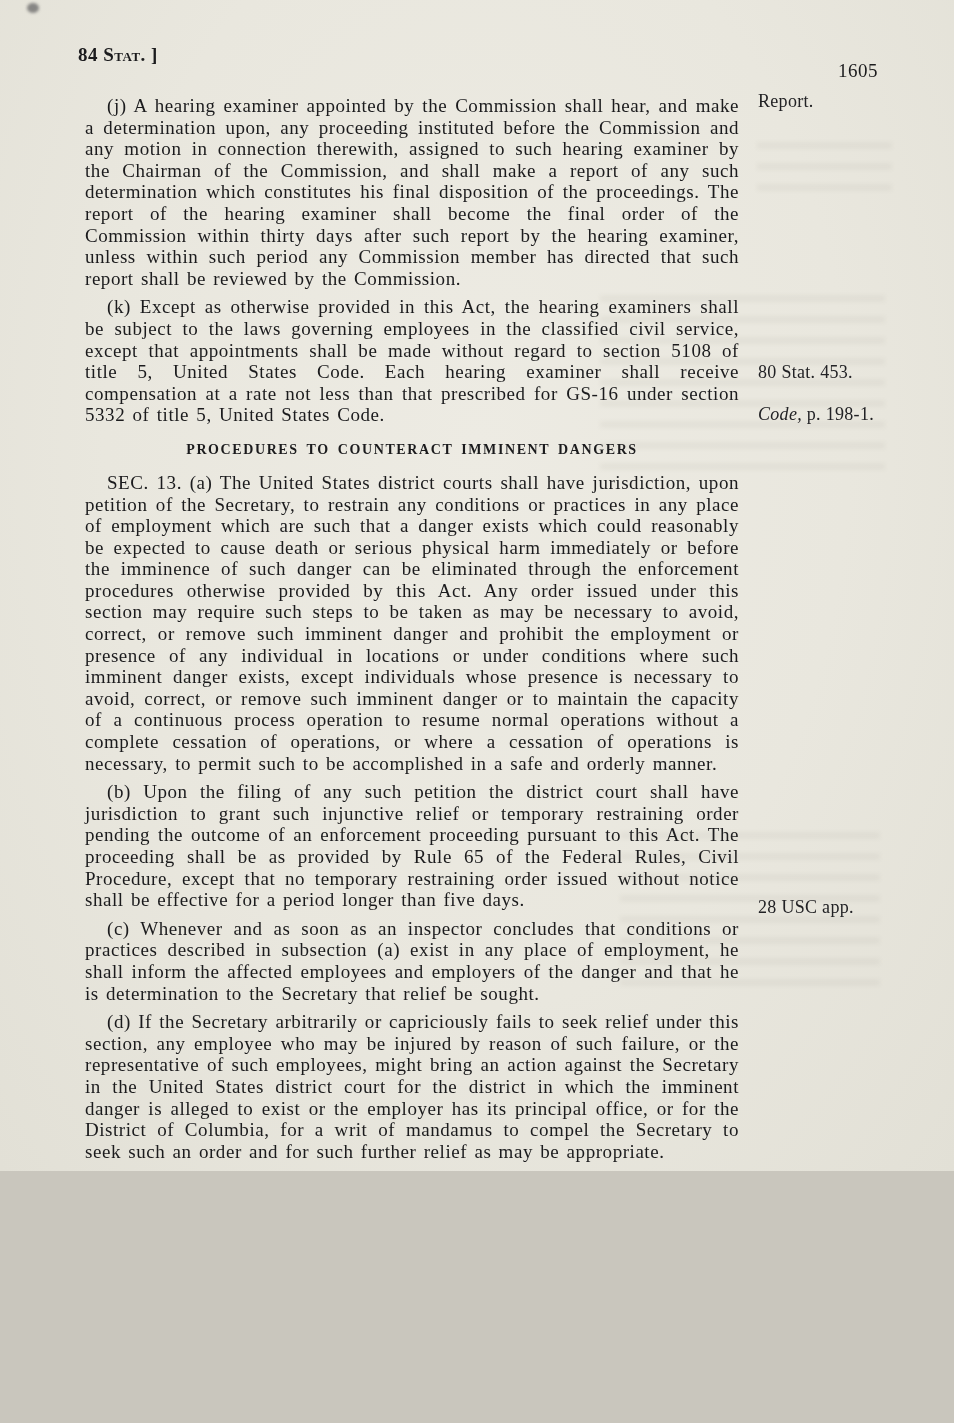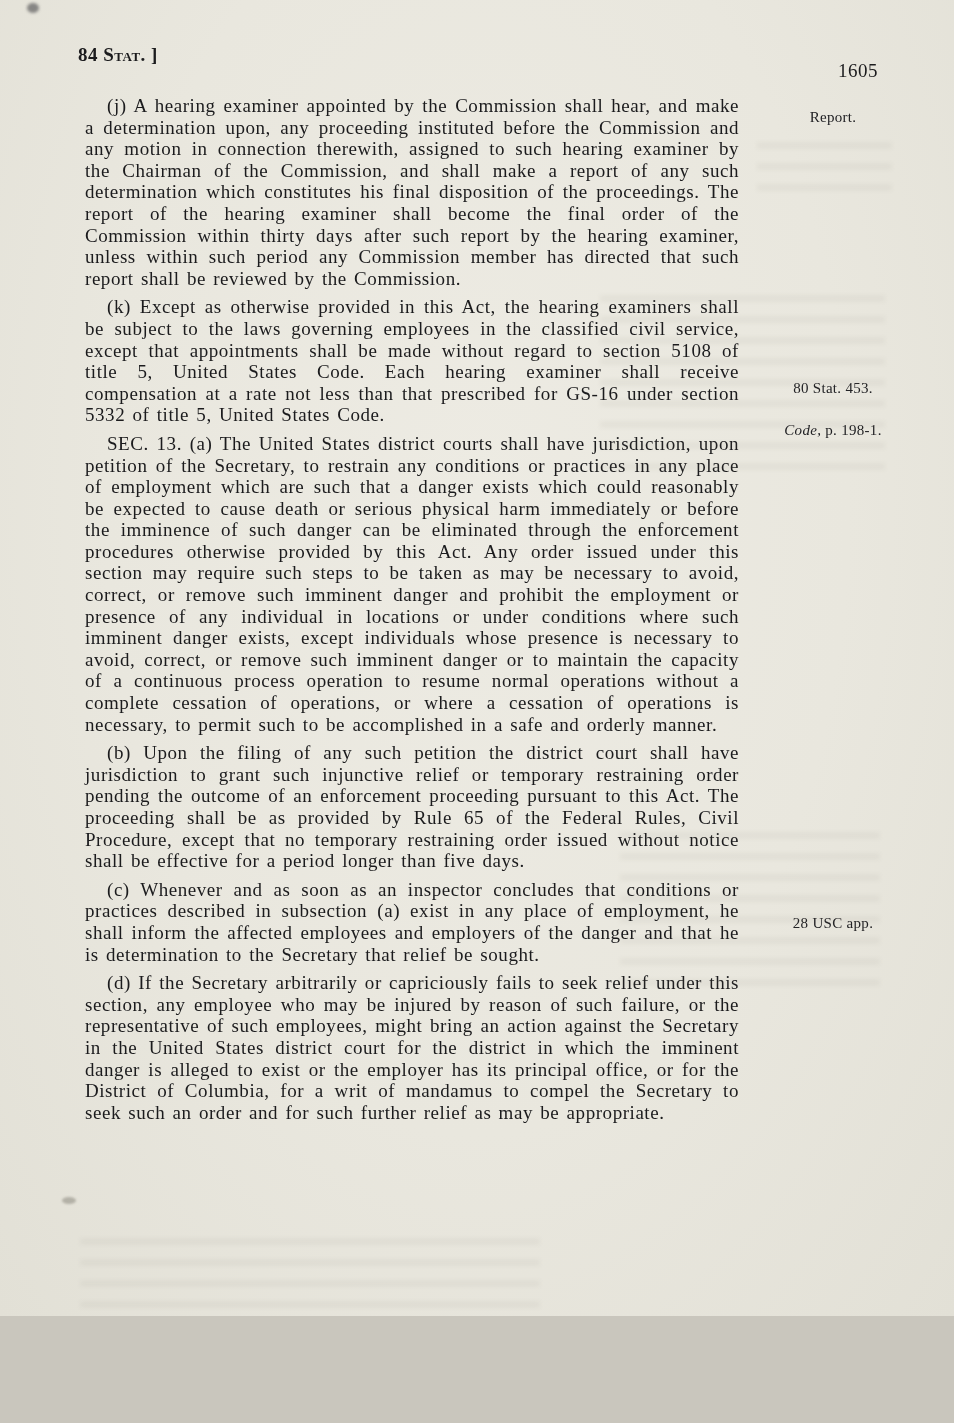--- a/index.html
+++ b/index.html
@@ -3,21 +3,21 @@
 <meta charset="utf-8">
 <style>
   html, body {
     margin: 0;
     padding: 0;
     background: #c9c6bd;
   }
   .page {
     position: relative;
     width: 954px;
-    height: 1316px;
+    height: 1171px;
     margin: 0 auto;
     background: radial-gradient(ellipse at 50% 38%, #edebe3 0%, #e9e7de 55%, #e2e0d6 100%);
     overflow: hidden;
     font-family: "Liberation Serif", serif;
     color: #1b1b1d;
   }
 
   
   .pageheader {
     position: absolute;
@@ -76,26 +76,25 @@
     letter-spacing: 1.6px;
     word-spacing: 3px;
     line-height: 18px;
   }
 
   
   .note {
     position: absolute;
     left: 758px;
     width: 150px;
-    font-size: 15px;
+    font-size: 18px;
     line-height: 16px;
     letter-spacing: 0.3px;
-    text-align: center;
+    text-align: left;
     color: #222225;
-    margin-top: 16px;
   }
   .note-report { top: 93px; }
   .note-stat   { top: 364px; }
   .note-ante   { top: 406px; }
   .note-usc    { top: 899px; }
   .note em { font-style: italic; }
 
   
   .ghost {
     position: absolute;
@@ -143,20 +142,21 @@
 <div class="page">
 
   <header class="pageheader">
     <span class="hdr-left">84 Stat. ]</span>
     <span class="hdr-right">1605</span>
   </header>
 
   <main class="body-col">
     <p class="para">(j) A hearing examiner appointed by the Commission shall hear, and make a determination upon, any proceeding instituted before the Commission and any motion in connection therewith, assigned to such hearing examiner by the Chairman of the Commission, and shall make a report of any such determination which constitutes his final disposition of the proceedings. The report of the hearing examiner shall become the final order of the Commission within thirty days after such report by the hearing examiner, unless within such period any Commission member has directed that such report shall be reviewed by the Commission.</p>
     <p class="para">(k) Except as otherwise provided in this Act, the hearing examiners shall be subject to the laws governing employees in the classified civil service, except that appointments shall be made without regard to section 5108 of title 5, United States Code. Each hearing examiner shall receive compensation at a rate not less than that prescribed for GS-16 under section 5332 of title 5, United States Code.</p>
+    <h2 class="sec-heading">PROCEDURES TO COUNTERACT IMMINENT DANGERS</h2>
     <p class="para">SEC. 13. (a) The United States district courts shall have jurisdiction, upon petition of the Secretary, to restrain any conditions or practices in any place of employment which are such that a danger exists which could reasonably be expected to cause death or serious physical harm immediately or before the imminence of such danger can be eliminated through the enforcement procedures otherwise provided by this Act. Any order issued under this section may require such steps to be taken as may be necessary to avoid, correct, or remove such imminent danger and prohibit the employment or presence of any individual in locations or under conditions where such imminent danger exists, except individuals whose presence is necessary to avoid, correct, or remove such imminent danger or to maintain the capacity of a continuous process operation to resume normal operations without a complete cessation of operations, or where a cessation of operations is necessary, to permit such to be accomplished in a safe and orderly manner.</p>
     <p class="para">(b) Upon the filing of any such petition the district court shall have jurisdiction to grant such injunctive relief or temporary restraining order pending the outcome of an enforcement proceeding pursuant to this Act. The proceeding shall be as provided by Rule 65 of the Federal Rules, Civil Procedure, except that no temporary restraining order issued without notice shall be effective for a period longer than five days.</p>
     <p class="para">(c) Whenever and as soon as an inspector concludes that conditions or practices described in subsection (a) exist in any place of employment, he shall inform the affected employees and employers of the danger and that he is determination to the Secretary that relief be sought.</p>
     <p class="para">(d) If the Secretary arbitrarily or capriciously fails to seek relief under this section, any employee who may be injured by reason of such failure, or the representative of such employees, might bring an action against the Secretary in the United States district court for the district in which the imminent danger is alleged to exist or the employer has its principal office, or for the District of Columbia, for a writ of mandamus to compel the Secretary to seek such an order and for such further relief as may be appropriate.</p>
   </main>
 
   <aside class="note note-report">Report.</aside>
 
   <aside class="note note-stat">80 Stat. 453.</aside>
 

